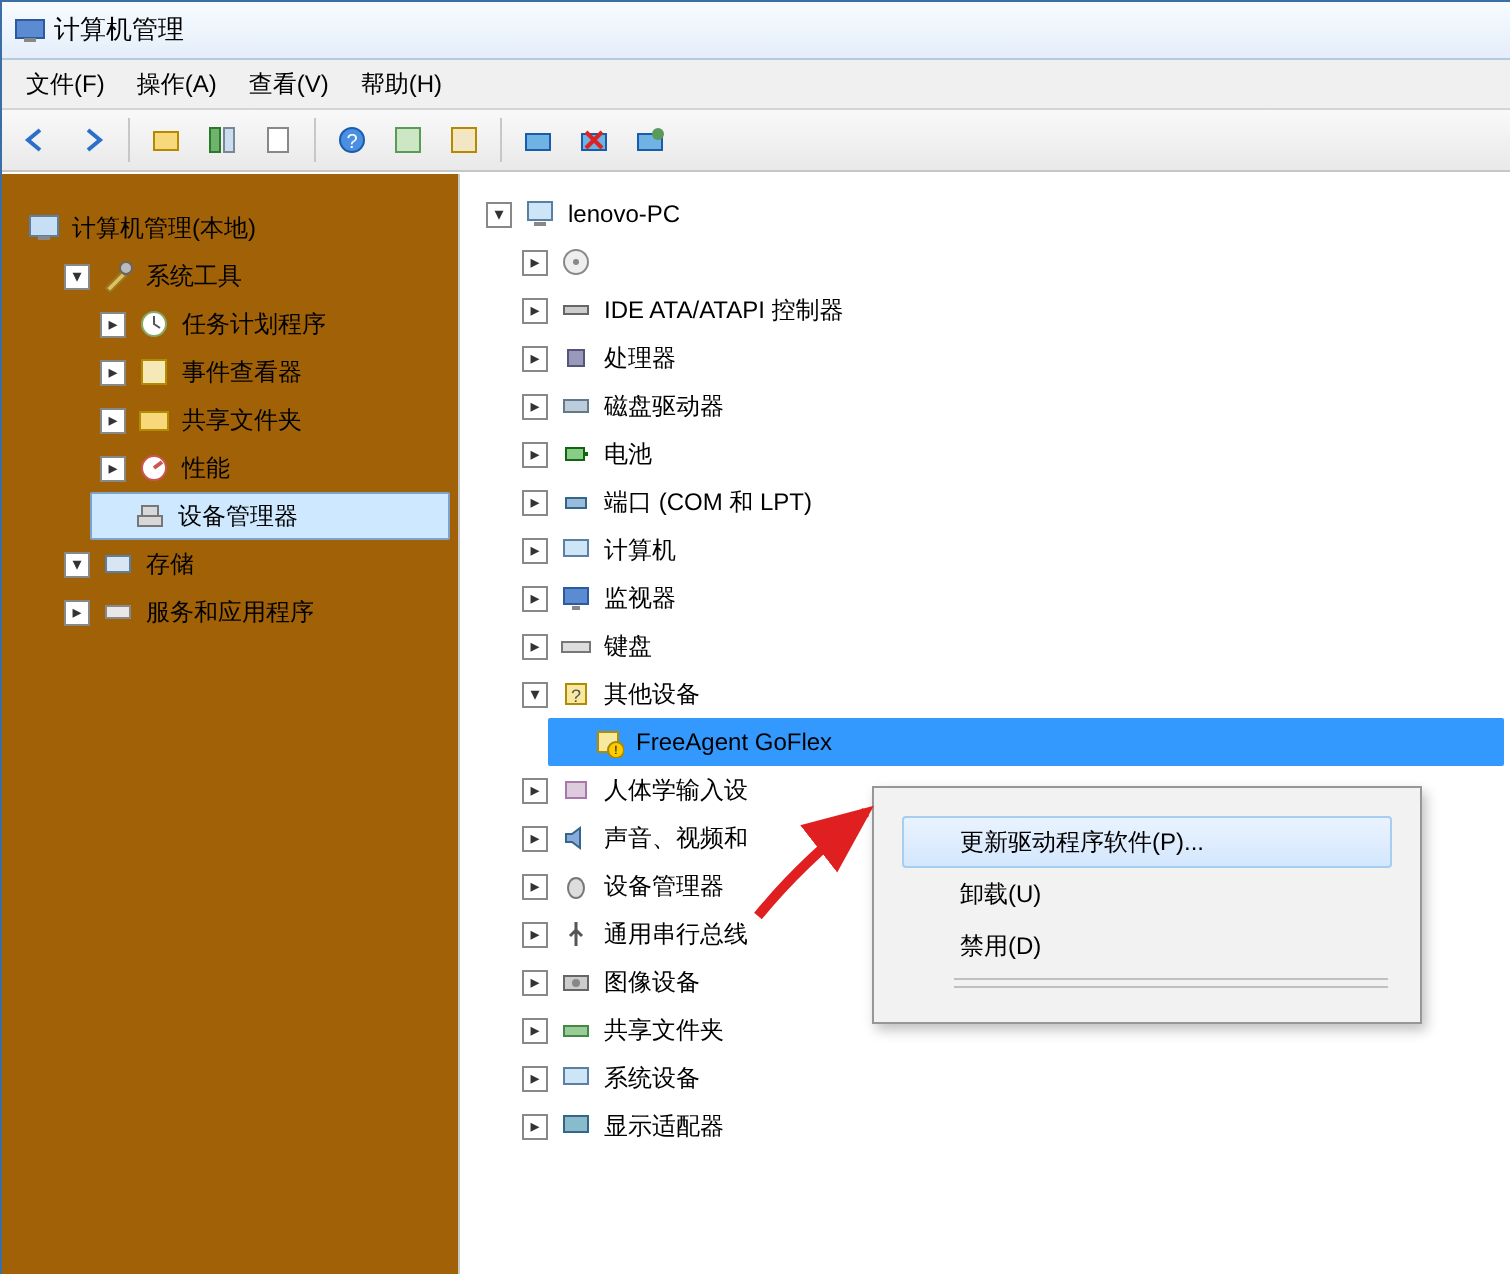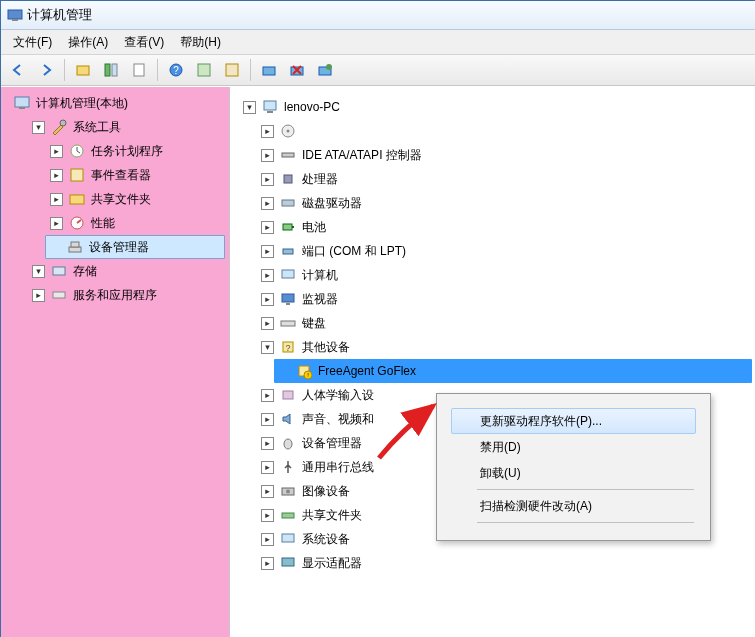--- a/index.html
+++ b/index.html
@@ -6,21 +6,21 @@
 .window{width:755px;height:637px;border:1px solid #3b6ea5;background:#fff;display:flex;flex-direction:column;overflow:hidden;position:relative}
 .titlebar{height:28px;background:linear-gradient(#f7fbff,#e4eef9);border-bottom:1px solid #b8c9de;display:flex;align-items:center;padding:0 6px;gap:4px}
 .titlebar .title{font-size:13px}
 .titlebar .sys-icon{width:16px;height:16px}
 .menubar{height:24px;background:#f0f0f0;border-bottom:1px solid #d4d4d4;display:flex;align-items:center;padding:0 4px}
 .menubar .menu-item{padding:2px 8px;cursor:default}
 .toolbar{height:30px;background:linear-gradient(#f9f9f9,#e9e9e9);border-bottom:1px solid #c7c7c7;display:flex;align-items:center;padding:0 4px;gap:2px}
 .tbtn{width:24px;height:24px;border:1px solid transparent;border-radius:2px;display:flex;align-items:center;justify-content:center;cursor:default}
 .tsep{width:1px;height:22px;background:#c7c7c7;margin:0 3px}
 .body{flex:1;display:flex;min-height:0;border-top:1px solid #fff}
-.left-pane{width:220px;border-right:1px solid #c7c7c7;overflow:auto;padding:4px 4px;background:#f9a8d4}
+.left-pane{width:220px;border-right:1px solid #c7c7c7;overflow:auto;padding:15px 4px;background:#a16207}
 .right-pane{flex:1;overflow:auto;padding:8px 4px;background:#fff;position:relative}
 .tree ul{list-style:none;margin:0;padding-left:18px}
 .tree>ul{padding-left:4px}
 .tree li{position:relative;white-space:nowrap}
 .tree .row{display:flex;align-items:center;height:22px;padding:0 4px;gap:4px;border:1px solid transparent;border-radius:1px}
 .tree .row.selected{background:#cde8ff;border-color:#7da2ce}
 .tree .row.sel-item{background:#3399ff;color:#000000}
 .tree .expander{width:11px;height:11px;border:1px solid #888;background:#fff;display:inline-flex;align-items:center;justify-content:center;font-size:9px;line-height:9px;margin-right:2px;color:#333}
 .tree .expander.blank{border:none;background:none}
 .icon{width:16px;height:16px;display:inline-block;flex-shrink:0}
@@ -473,29 +473,26 @@
       </ul>
     </div>
 
   </div>
 
   <div class="ctx">
     <div class="ci hover">
         <span>更新驱动程序软件(P)...</span>
       </div>
     <div class="ci">
+        <span>卸载(U)</span>
+      </div>
+    <div class="ci">
         <span>禁用(D)</span>
       </div>
-    <div class="ci">
-        <span>卸载(U)</span>
-      </div>
     <div class="sep"></div>
-    <div class="ci">
-        <span>扫描检测硬件改动(A)</span>
-      </div>
     <div class="sep"></div>
   </div>
 
   <svg class="arrow" viewBox="0 0 75 70">
     <defs>
         <marker id="ah" markerWidth="8" markerHeight="8" refX="6" refY="3" orient="auto">
           <path d="M0,0 L7,3 L0,6 z" fill="#e02020"></path>
         </marker>
       </defs>
     <path d="M8 62 Q 30 35 62 10" fill="none" stroke="#e02020" stroke-width="5" marker-end="url(#ah)"></path>

